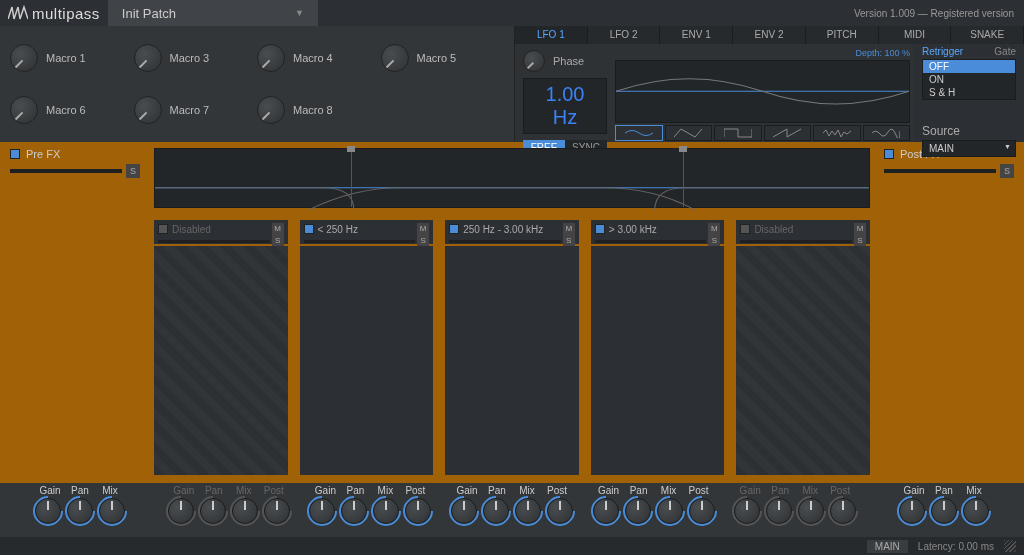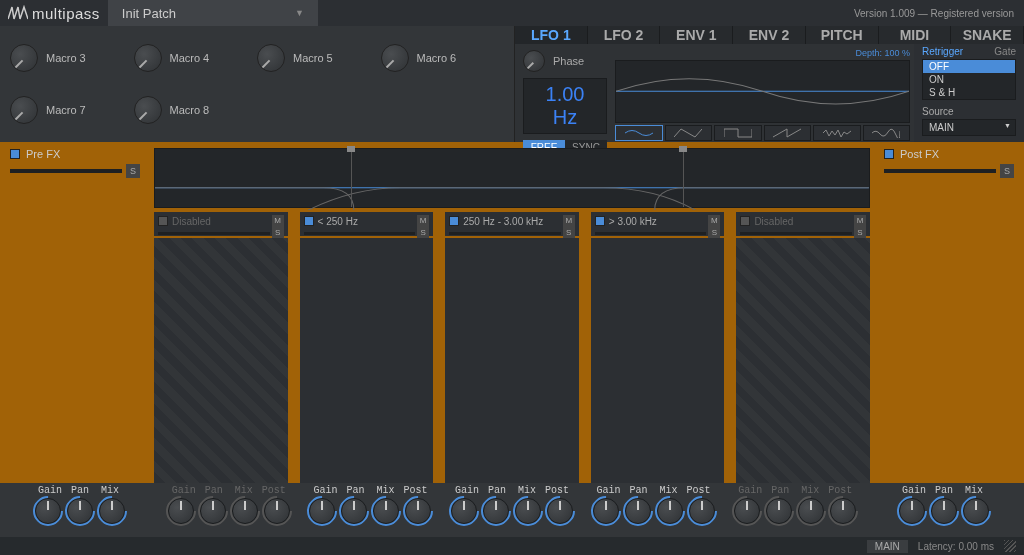--- a/index.html
+++ b/index.html
@@ -17,21 +17,21 @@
 
 .top-section { display: flex; height: 116px; background: #333639; }
 .macros { flex: 1; display: grid; grid-template-columns: repeat(4, 1fr); grid-template-rows: repeat(2, 1fr); padding: 6px 10px; gap: 0; }
 .macro { display: flex; align-items: center; gap: 8px; }
 .knob { width: 28px; height: 28px; border-radius: 50%; background: radial-gradient(circle at 35% 35%, #4a4d50, #2e3134); position: relative; border: 1px solid #222; }
 .knob::after { content: ""; position: absolute; width: 2px; height: 10px; background: #aaa; left: 50%; top: 2px; transform-origin: bottom; transform: translateX(-50%) rotate(-135deg); transform-origin: 50% 12px; }
 .macro-label { color: #bbb; font-size: 11px; }
 
 .mod-panel { width: 510px; background: #2f3235; border-left: 1px solid #222; position: relative; }
 .mod-tabs { display: flex; height: 18px; background: #272a2d; }
-.mod-tab { flex: 1; text-align: center; line-height: 18px; font-size: 14px; color: #aaa; border-right: 1px solid #1a1c1e; cursor: pointer; font-weight: bold; }
+.mod-tab { flex: 1; text-align: center; line-height: 18px; font-size: 10px; color: #aaa; border-right: 1px solid #1a1c1e; cursor: pointer; }
 .mod-tab.active { background: #232629; color: #5aa8ff; }
 .mod-body { display: flex; height: 98px; }
 .mod-left { width: 100px; padding: 6px 8px; display: flex; flex-direction: column; gap: 6px; }
 .phase-row { display: flex; align-items: center; gap: 8px; }
 .phase-row .knob { width: 22px; height: 22px; }
 .phase-row .knob::after { height: 8px; transform-origin: 50% 9px; }
 .freq-display { background: #232629; color: #3b82f6; font-size: 20px; padding: 4px 8px; text-align: center; border: 1px solid #1a1c1e; font-weight: 300; }
 .freq-toggle { display: flex; }
 .freq-btn { flex: 1; background: #232629; text-align: center; padding: 2px 0; font-size: 10px; color: #999; cursor: pointer; }
 .freq-btn.active { background: #4a8cd8; color: #fff; }
@@ -41,54 +41,54 @@
 .wave-shape { flex: 1; height: 16px; background: #2c2f33; border: 1px solid #1a1c1e; display: flex; align-items: center; justify-content: center; cursor: pointer; }
 .wave-shape.active { border-color: #4a8cd8; }
 .wave-shape svg { width: 28px; height: 10px; }
 .mod-right { width: 110px; padding: 2px 8px 6px; position: relative; background: #2c2f33; }
 .retrig-row { display: flex; justify-content: space-between; font-size: 10px; color: #999; }
 .retrig-label { color: #5aa8ff; }
 .gate-label { color: #888; }
 .menu-list { background: #232629; margin-top: 2px; border: 1px solid #1a1c1e; }
 .menu-item { padding: 1px 6px; font-size: 10px; color: #ccc; cursor: pointer; }
 .menu-item.selected { background: #4a8cd8; color: #fff; }
-.source-label { font-size: 10px; color: #aaa; margin-top: 6px; }
+.source-label { font-size: 12px; color: #aaa; margin-top: 24px; }
 .source-select { background: #232629; border: 1px solid #1a1c1e; padding: 2px 6px; font-size: 10px; color: #ccc; margin-top: 2px; position: relative; cursor: pointer; }
 .source-select::after { content: "▼"; position: absolute; right: 4px; font-size: 7px; }
 
 
 .main { display: flex; height: 341px; background: #a16207; padding-top: 6px; }
 .side { width: 150px; padding: 0 10px; }
 .side-header { display: flex; align-items: center; gap: 6px; font-size: 11px; color: #ccc; margin-bottom: 4px; }
 .led { width: 10px; height: 10px; background: #4a8cd8; border: 1px solid #222; }
 .meter-row { display: flex; align-items: center; gap: 4px; margin-bottom: 6px; }
 .meter { flex: 1; height: 4px; background: #1e2022; }
 .s-btn { width: 14px; height: 14px; background: #444; color: #aaa; font-size: 9px; text-align: center; line-height: 14px; cursor: pointer; }
 .side-body { height: 280px; background: transparent; }
 
 .center-area { flex: 1; display: flex; flex-direction: column; }
 .band-graph { height: 60px; background: #232629; margin: 0 4px 4px; position: relative; border: 1px solid #1a1c1e; }
-.bands-row { display: flex; gap: 12px; margin: 0 4px; flex: 1; }
+.bands-row { display: flex; gap: 12px; margin: 8px 4px; flex: 1; }
 .band { flex: 1; display: flex; flex-direction: column; }
 .band-header { display: flex; align-items: center; gap: 4px; padding: 2px 4px; background: #2c2f33; height: 18px; }
 .band-header .led.off { background: #555; }
 .band-label { font-size: 10px; color: #aaa; flex: 1; }
 .band-label.disabled { color: #666; }
 .band-meter { height: 6px; display: flex; align-items: center; gap: 2px; padding: 0 4px; background: #2c2f33; }
 .band-meter .meter { height: 3px; }
 .band-body { flex: 1; background: #2c2f33; margin-top: 2px; position: relative; overflow: hidden; }
 .band-body.striped { background: repeating-linear-gradient(45deg, #2c2f33, #2c2f33 8px, #323538 8px, #323538 16px); }
 
 
 .bottom { height: 54px; display: flex; background: #333639; padding: 0 10px; }
 .knob-group { display: flex; flex-direction: column; align-items: center; padding: 2px 0; }
 .side-bottom { width: 140px; }
 .band-bottom { flex: 1; }
 .knob-labels { display: flex; gap: 2px; font-size: 10px; margin-bottom: 2px; justify-content: center; width: 100%; }
-.knob-labels span { width: 28px; text-align: center; color: #ccc; font-family: Liberation Mono, monospace; }
+.knob-labels span { width: 28px; text-align: center; color: #ccc; }
 .knob-labels.dim span { color: #666; }
 .knobs-row { display: flex; gap: 6px; justify-content: center; }
 .bknob { width: 26px; height: 26px; border-radius: 50%; background: radial-gradient(circle at 35% 35%, #4a4d50, #2e3134); border: 1px solid #1a1c1e; position: relative; }
 .bknob.ring { position: relative; }
 .bknob.ring::before { content: ""; position: absolute; inset: -3px; border: 2px solid #4a8cd8; border-radius: 50%; border-bottom-color: transparent; transform: rotate(-135deg); }
 .bknob.dim::before { border-color: #555; border-bottom-color: transparent; }
 .bknob::after { content: ""; position: absolute; width: 2px; height: 9px; background: #ccc; left: 50%; top: 2px; transform: translateX(-50%); }
 
 
 .status { height: 18px; background: #262a2d; display: flex; align-items: center; justify-content: flex-end; padding: 0 8px; gap: 10px; font-size: 10px; color: #888; }
@@ -111,20 +111,24 @@
     <span class="logo-text">multipass</span>
   </div>
   <div class="patch-select">
     <span>Init Patch</span>
   </div>
   <div class="version">Version 1.009 — Registered version</div>
 </div>
 
 <div class="top-section">
   <div class="macros">
+    <div class="macro">
+        <div class="knob"></div>
+        <span class="macro-label">Macro 1</span>
+      </div>
     <div class="macro">
         <div class="knob"></div>
         <span class="macro-label">Macro 3</span>
       </div>
     <div class="macro">
         <div class="knob"></div>
         <span class="macro-label">Macro 4</span>
       </div>
     <div class="macro">
         <div class="knob"></div>

